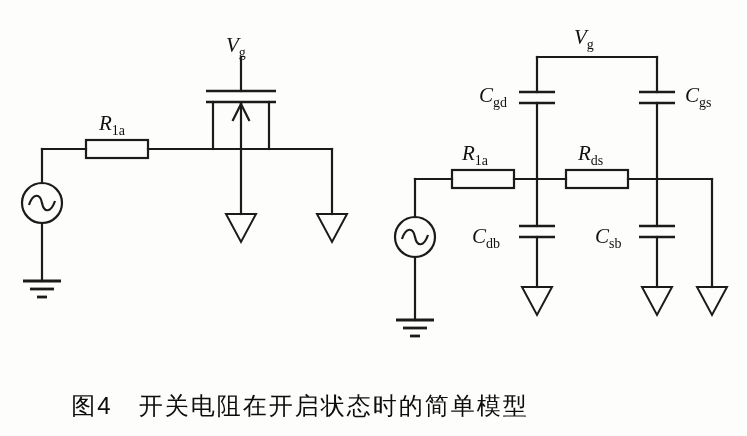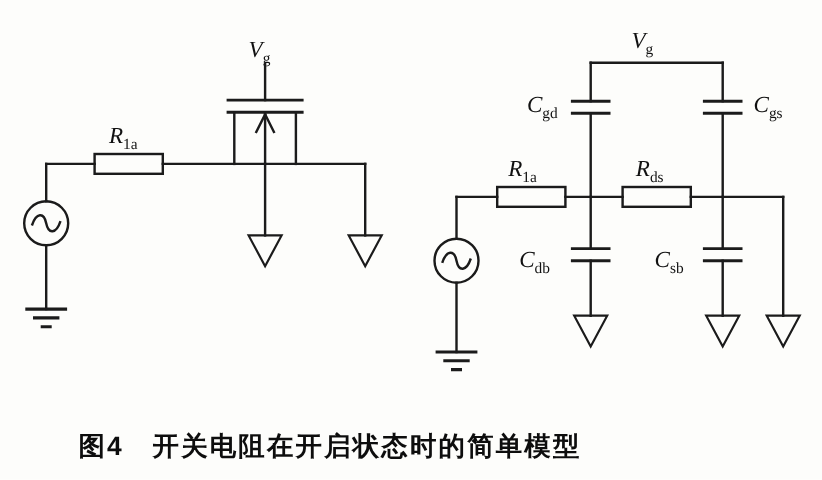--- a/index.html
+++ b/index.html
@@ -15,21 +15,21 @@
   .thick{stroke:#1b1b1b;stroke-width:2.8;fill:none;stroke-linecap:butt;}
   .part{stroke:#1b1b1b;stroke-width:2.2;fill:none;}
   .plate{stroke:#1b1b1b;stroke-width:2.6;fill:none;stroke-linecap:butt;}
   .tri{stroke:#1b1b1b;stroke-width:2;fill:none;stroke-linejoin:miter;}
   text.lbl{font-family:"Liberation Serif", serif;font-style:italic;font-size:21px;fill:#111;}
   text.lbl .sub{font-style:normal;font-size:14px;}
   .caption{
     position:absolute;left:40px;top:390px;width:520px;
     text-align:center;
     font-family:"Liberation Sans", sans-serif;
-    font-weight:bold;
+    font-weight:normal;
     font-size:24px;
     letter-spacing:2px;
     color:#0d0d0d;
   }
 </style>
 </head>
 <body>
 
 <div class="page">
 

